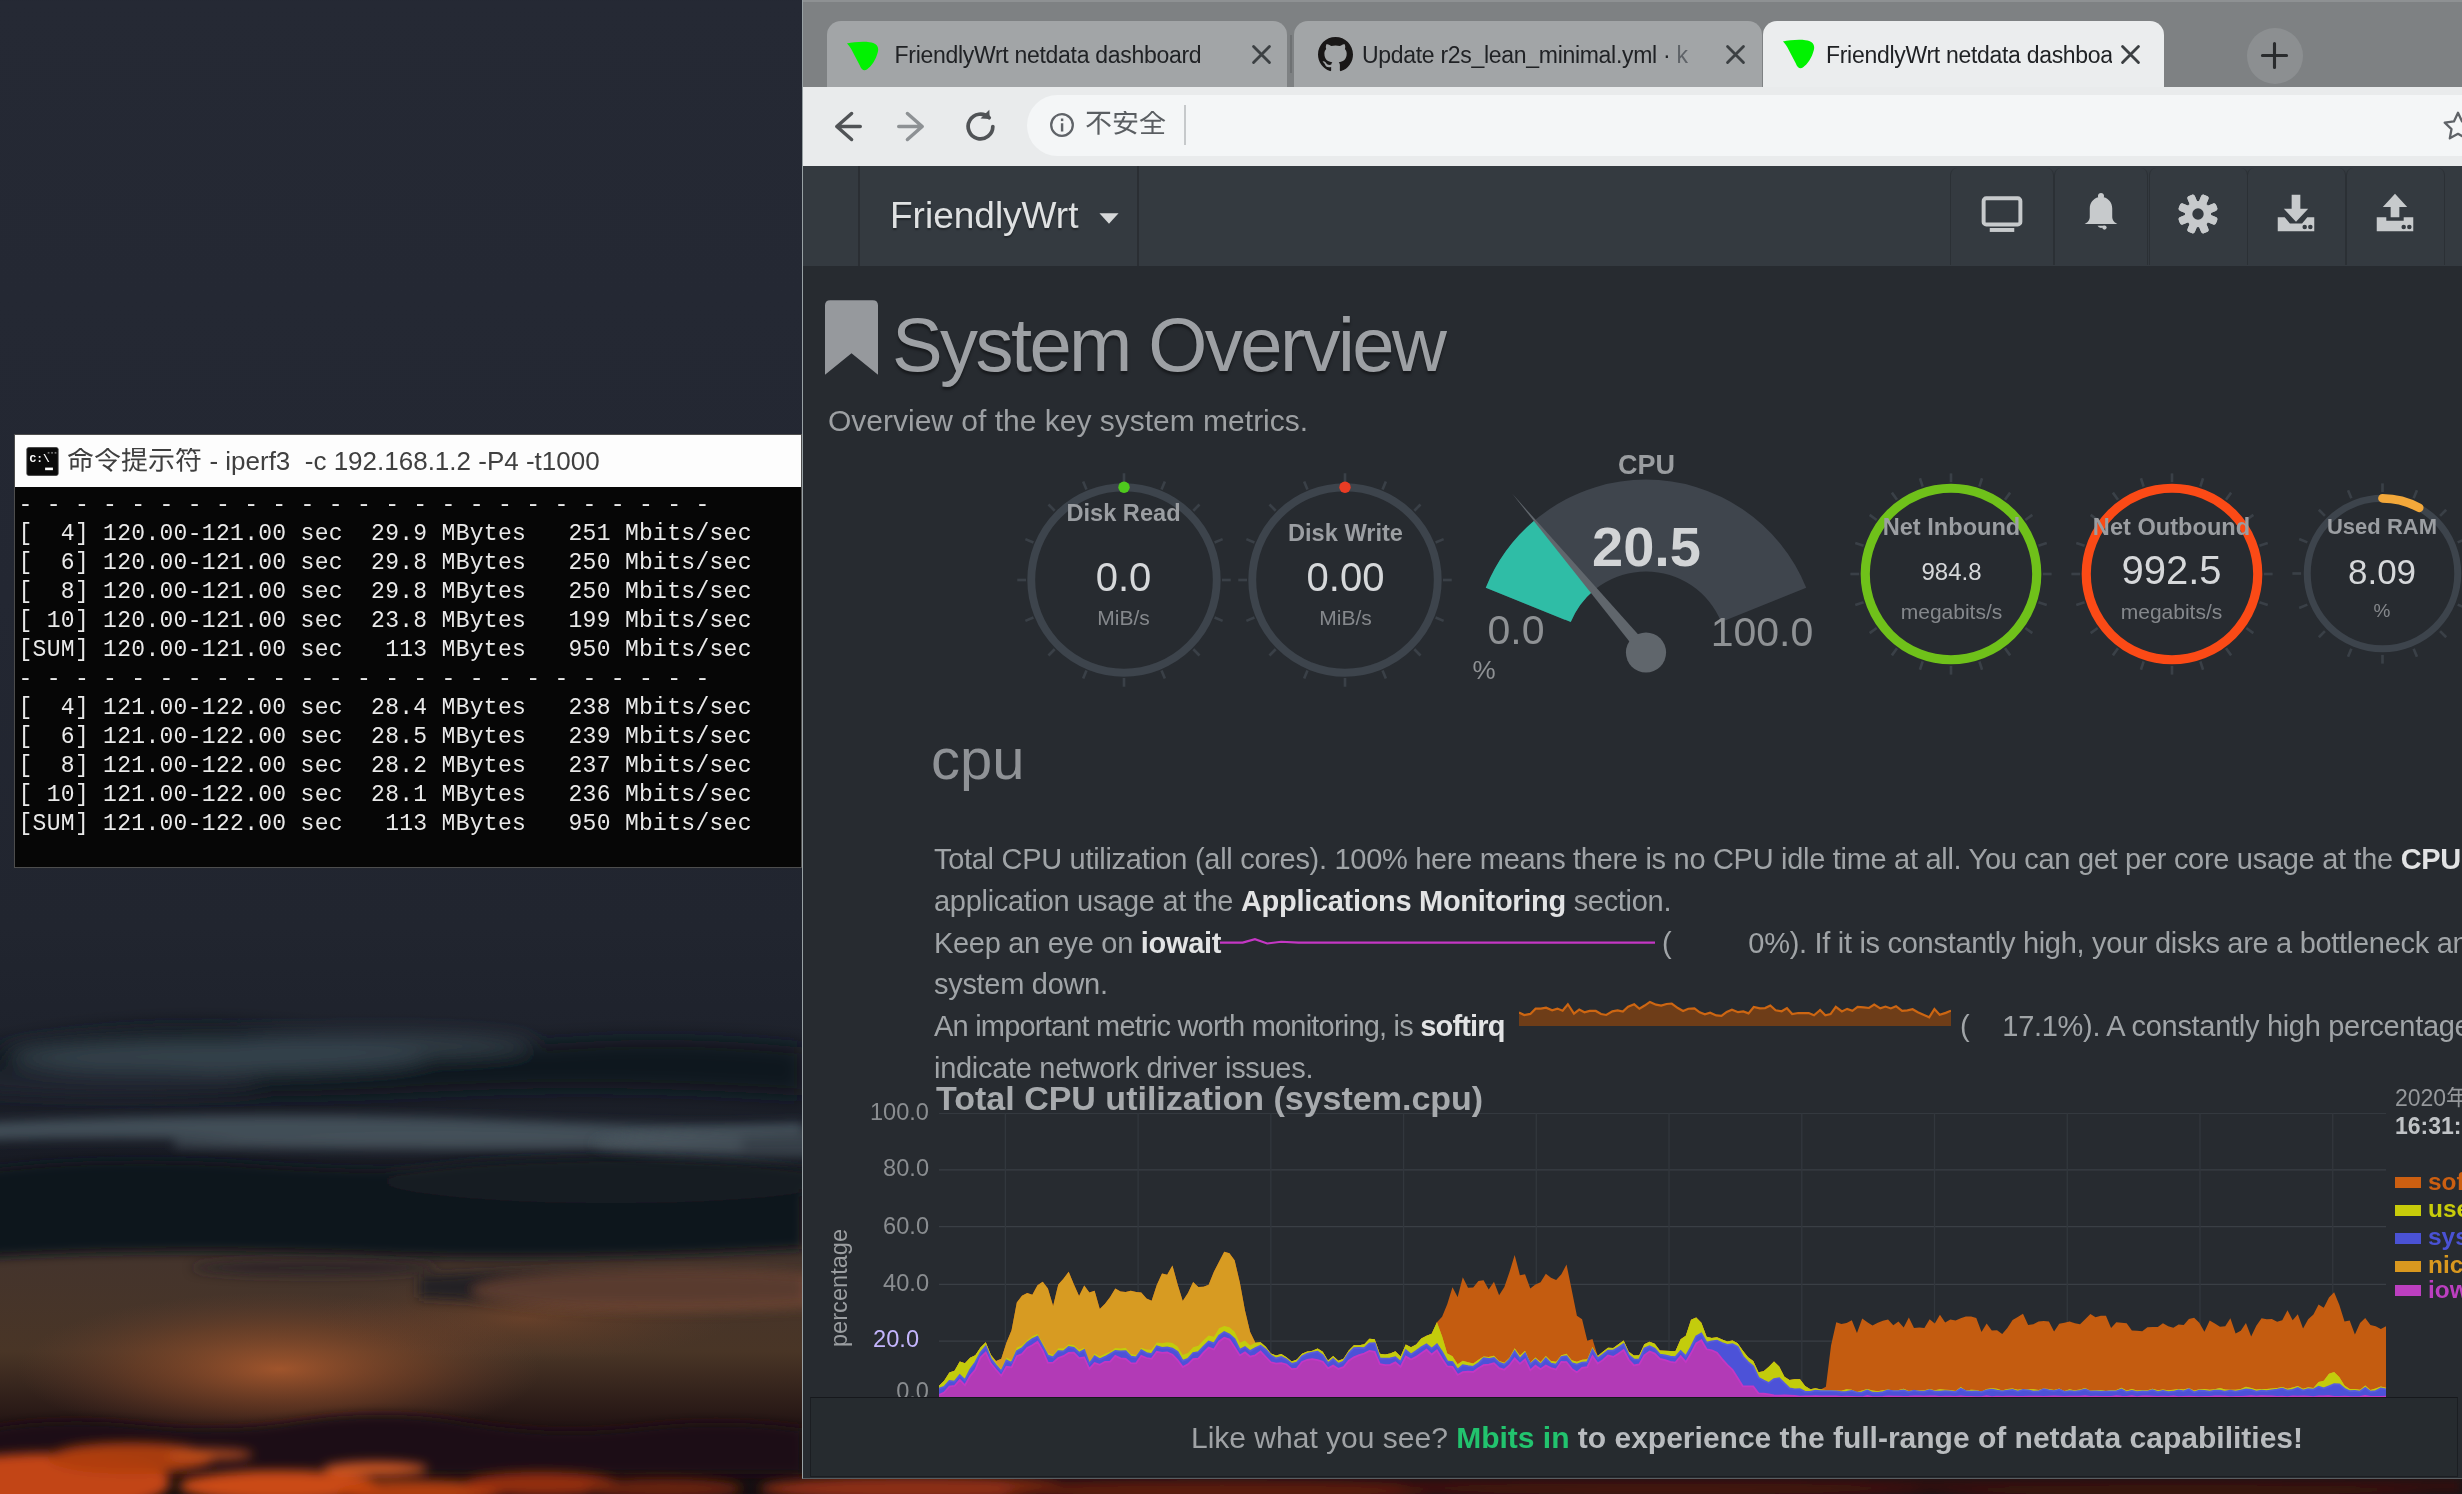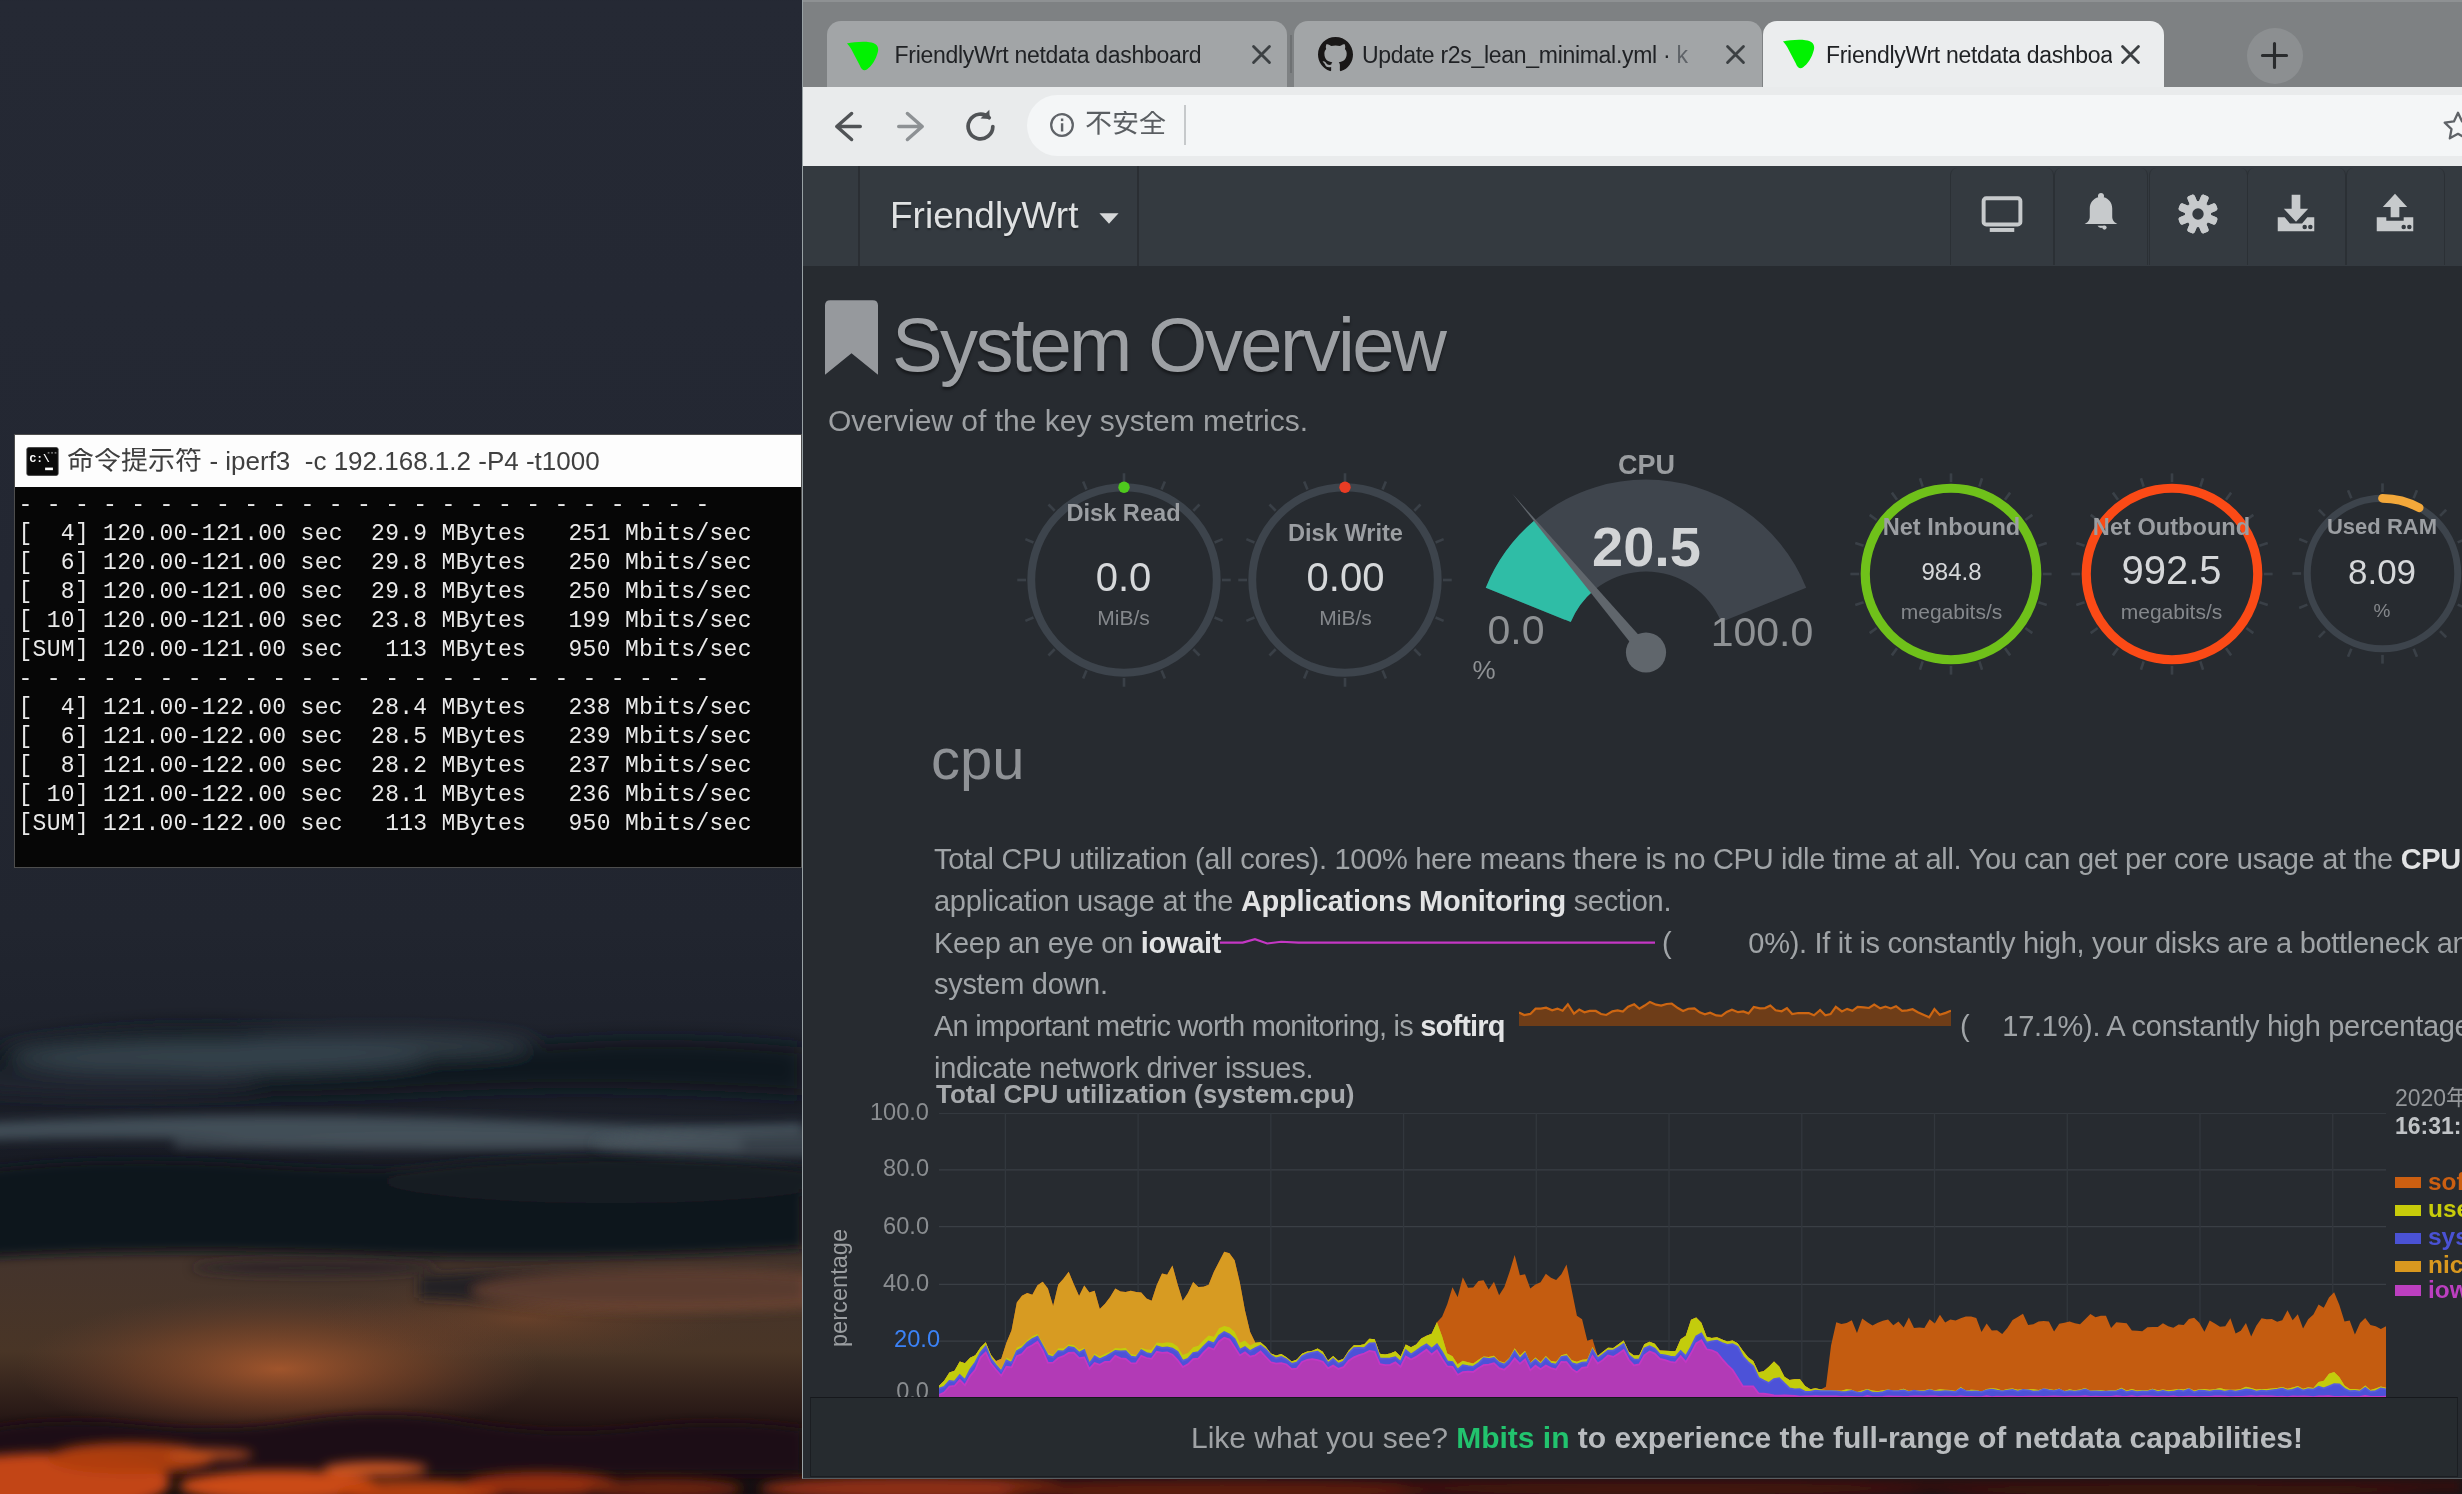--- a/index.html
+++ b/index.html
@@ -414,26 +414,26 @@
         <line x1="1444" y1="0" x2="1444" y2="326" stroke="#32373d" stroke-width="1.5"></line>
         <line x1="1596" y1="0" x2="1596" y2="326" stroke="#32373d" stroke-width="1.5"></line>
 <polygon points="0,326 0.0,312.1 5.9,306.3 11.9,297.1 17.8,295.1 23.8,284.3 29.7,286.5 35.6,280.1 41.6,277.3 47.5,268.3 53.5,262.3 59.4,276.7 65.3,283.8 71.3,281.1 77.2,263.0 83.1,248.7 89.1,216.7 95.0,209.0 101.0,205.9 106.9,208.0 112.8,197.2 118.8,193.2 124.7,200.9 130.7,220.7 136.6,196.1 142.5,189.6 148.5,181.7 154.4,196.0 160.4,209.4 166.3,197.3 172.2,205.4 178.2,203.5 184.1,224.4 190.1,218.2 196.0,210.5 201.9,200.9 207.9,204.1 213.8,204.8 219.7,203.3 225.7,204.9 231.6,205.5 237.6,212.2 243.5,214.9 249.4,196.8 255.4,183.7 261.3,185.0 267.3,174.4 273.2,195.9 279.1,215.1 285.1,205.8 291.0,193.3 297.0,199.0 302.9,198.7 308.8,196.6 314.8,181.6 320.7,170.1 326.6,158.8 332.6,160.3 338.5,168.4 344.5,193.9 350.4,226.0 356.3,250.7 362.3,262.8 368.2,262.3 374.2,267.4 380.1,275.1 386.0,277.4 392.0,275.7 397.9,279.6 403.9,284.4 409.8,282.0 415.7,275.4 421.7,272.9 427.6,272.2 433.6,269.6 439.5,273.1 445.4,283.1 451.4,278.0 457.3,283.6 463.2,281.2 469.2,271.8 475.1,265.7 481.1,265.9 487.0,264.7 492.9,258.4 498.9,258.8 504.8,275.5 510.8,276.3 516.7,275.3 522.6,272.6 528.6,278.6 534.5,264.8 540.5,268.1 546.4,264.8 552.3,258.1 558.3,254.8 564.2,252.6 570.2,239.5 576.1,233.2 582.0,218.7 588.0,199.5 593.9,210.4 599.8,188.0 605.8,199.8 611.7,199.6 617.7,192.1 623.6,191.4 629.5,201.9 635.5,193.1 641.4,208.6 647.4,199.2 653.3,182.0 659.2,162.3 665.2,185.5 671.1,184.6 677.1,200.9 683.0,196.2 688.9,193.7 694.9,183.8 700.8,188.6 706.7,191.0 712.7,184.5 718.6,173.2 724.6,202.9 730.5,232.0 736.4,236.1 742.4,260.6 748.3,258.6 754.3,278.1 760.2,273.3 766.1,268.7 772.1,269.0 778.0,264.5 784.0,260.2 789.9,273.2 795.8,277.4 801.8,277.1 807.7,264.6 813.7,261.7 819.6,264.2 825.5,271.7 831.5,272.2 837.4,272.5 843.3,272.7 849.3,258.9 855.2,254.9 861.2,236.5 867.1,234.0 873.0,240.0 879.0,256.0 884.9,257.6 890.9,256.7 896.8,259.1 902.7,261.4 908.7,260.3 914.6,263.5 920.6,272.2 926.5,279.4 932.4,283.8 938.4,296.8 944.3,295.5 950.3,290.4 956.2,284.5 962.1,290.1 968.1,301.9 974.0,305.7 979.9,304.6 985.9,304.7 991.8,312.5 997.8,316.3 1003.7,314.9 1009.6,316.5 1015.6,313.3 1021.5,266.0 1027.5,239.5 1033.4,241.5 1039.3,240.2 1045.3,237.1 1051.2,251.7 1057.2,235.2 1063.1,239.3 1069.0,243.2 1075.0,239.9 1080.9,237.7 1086.8,236.3 1092.8,243.0 1098.7,238.6 1104.7,245.5 1110.6,233.9 1116.5,245.9 1122.5,245.5 1128.4,245.9 1134.4,235.9 1140.3,240.8 1146.2,230.9 1152.2,239.6 1158.1,236.2 1164.1,237.5 1170.0,234.8 1175.9,232.9 1181.9,232.9 1187.8,234.5 1193.8,250.6 1199.7,240.9 1205.6,248.8 1211.6,248.6 1217.5,252.9 1223.4,246.0 1229.4,236.9 1235.3,233.4 1241.3,229.8 1247.2,242.6 1253.1,241.7 1259.1,238.5 1265.0,237.9 1271.0,238.5 1276.9,249.9 1282.8,241.1 1288.8,239.9 1294.7,238.5 1300.7,240.7 1306.6,241.6 1312.5,235.9 1318.5,229.9 1324.4,233.7 1330.4,231.9 1336.3,231.9 1342.2,246.1 1348.2,239.4 1354.1,239.9 1360.0,240.6 1366.0,248.8 1371.9,249.3 1377.9,249.8 1383.8,245.3 1389.7,244.8 1395.7,244.8 1401.6,240.7 1407.6,244.1 1413.5,245.8 1419.4,242.0 1425.4,242.6 1431.3,235.7 1437.3,234.2 1443.2,240.1 1449.1,250.4 1455.1,237.3 1461.0,241.0 1466.9,244.6 1472.9,244.1 1478.8,234.8 1484.8,252.2 1490.7,249.3 1496.6,240.4 1502.6,255.8 1508.5,243.5 1514.5,234.8 1520.4,236.0 1526.3,235.6 1532.3,239.0 1538.2,237.2 1544.2,225.8 1550.1,237.1 1556.0,230.2 1562.0,246.6 1567.9,236.1 1573.9,230.5 1579.8,219.0 1585.7,222.9 1591.7,211.1 1597.6,205.1 1603.5,219.3 1609.5,238.6 1615.4,237.3 1621.4,253.4 1627.3,240.4 1633.2,234.6 1639.2,242.6 1645.1,243.9 1651.1,247.1 1657.0,244.1 1657,326" fill="#c45c10"></polygon>
 <polygon points="0,326 0.0,312.1 5.9,306.3 11.9,297.1 17.8,295.1 23.8,284.3 29.7,286.5 35.6,280.1 41.6,277.3 47.5,268.3 53.5,262.3 59.4,276.7 65.3,283.8 71.3,281.1 77.2,263.0 83.1,248.7 89.1,216.7 95.0,209.0 101.0,205.9 106.9,208.0 112.8,197.2 118.8,193.2 124.7,200.9 130.7,220.7 136.6,196.1 142.5,189.6 148.5,181.7 154.4,196.0 160.4,209.4 166.3,197.3 172.2,205.4 178.2,203.5 184.1,224.4 190.1,218.2 196.0,210.5 201.9,200.9 207.9,204.1 213.8,204.8 219.7,203.3 225.7,204.9 231.6,205.5 237.6,212.2 243.5,214.9 249.4,196.8 255.4,183.7 261.3,185.0 267.3,174.4 273.2,195.9 279.1,215.1 285.1,205.8 291.0,193.3 297.0,199.0 302.9,198.7 308.8,196.6 314.8,181.6 320.7,170.1 326.6,158.8 332.6,160.3 338.5,168.4 344.5,193.9 350.4,226.0 356.3,250.7 362.3,262.8 368.2,262.3 374.2,267.4 380.1,275.1 386.0,277.4 392.0,275.7 397.9,279.6 403.9,284.4 409.8,282.0 415.7,275.4 421.7,272.9 427.6,272.2 433.6,269.6 439.5,273.1 445.4,283.1 451.4,278.0 457.3,283.6 463.2,281.2 469.2,271.8 475.1,265.7 481.1,265.9 487.0,264.7 492.9,258.4 498.9,258.8 504.8,275.5 510.8,276.3 516.7,275.3 522.6,272.6 528.6,278.6 534.5,264.8 540.5,268.1 546.4,264.8 552.3,258.1 558.3,254.8 564.2,252.6 570.2,239.5 576.1,255.6 582.0,275.1 588.0,278.4 593.9,287.6 599.8,283.4 605.8,285.1 611.7,286.8 617.7,282.4 623.6,278.6 629.5,279.3 635.5,277.9 641.4,283.8 647.4,285.9 653.3,280.1 659.2,269.2 665.2,277.6 671.1,272.0 677.1,285.4 683.0,279.7 688.9,285.0 694.9,278.0 700.8,283.9 706.7,284.7 712.7,277.3 718.6,275.5 724.6,282.9 730.5,284.6 736.4,282.4 742.4,281.9 748.3,267.9 754.3,278.1 760.2,273.3 766.1,268.7 772.1,269.0 778.0,264.5 784.0,260.2 789.9,273.2 795.8,277.4 801.8,277.1 807.7,264.6 813.7,261.7 819.6,264.2 825.5,271.7 831.5,272.2 837.4,272.5 843.3,272.7 849.3,258.9 855.2,254.9 861.2,236.5 867.1,234.0 873.0,240.0 879.0,256.0 884.9,257.6 890.9,256.7 896.8,259.1 902.7,261.4 908.7,260.3 914.6,263.5 920.6,272.2 926.5,279.4 932.4,283.8 938.4,296.8 944.3,295.5 950.3,290.4 956.2,284.5 962.1,290.1 968.1,301.9 974.0,305.7 979.9,304.6 985.9,304.7 991.8,312.5 997.8,316.3 1003.7,314.9 1009.6,316.5 1015.6,317.0 1021.5,317.0 1027.5,317.5 1033.4,317.8 1039.3,316.2 1045.3,316.8 1051.2,319.3 1057.2,317.6 1063.1,315.9 1069.0,317.5 1075.0,318.4 1080.9,317.4 1086.8,316.4 1092.8,317.5 1098.7,316.9 1104.7,315.7 1110.6,318.2 1116.5,317.0 1122.5,317.5 1128.4,317.4 1134.4,315.8 1140.3,317.2 1146.2,316.2 1152.2,316.6 1158.1,317.1 1164.1,318.3 1170.0,313.7 1175.9,317.5 1181.9,316.6 1187.8,317.1 1193.8,318.6 1199.7,315.8 1205.6,315.1 1211.6,315.6 1217.5,317.7 1223.4,315.9 1229.4,315.3 1235.3,316.7 1241.3,315.8 1247.2,316.3 1253.1,316.3 1259.1,316.9 1265.0,315.3 1271.0,315.8 1276.9,317.1 1282.8,315.4 1288.8,318.2 1294.7,316.2 1300.7,317.4 1306.6,316.4 1312.5,314.7 1318.5,318.0 1324.4,317.4 1330.4,317.1 1336.3,318.1 1342.2,317.0 1348.2,316.9 1354.1,314.4 1360.0,317.5 1366.0,316.0 1371.9,317.6 1377.9,316.9 1383.8,317.4 1389.7,315.7 1395.7,317.3 1401.6,316.5 1407.6,317.2 1413.5,316.7 1419.4,316.0 1425.4,316.4 1431.3,314.7 1437.3,317.6 1443.2,316.3 1449.1,316.0 1455.1,316.8 1461.0,316.3 1466.9,314.6 1472.9,316.5 1478.8,316.6 1484.8,316.7 1490.7,315.9 1496.6,313.3 1502.6,314.8 1508.5,316.5 1514.5,315.8 1520.4,315.8 1526.3,315.4 1532.3,314.8 1538.2,313.5 1544.2,315.7 1550.1,314.3 1556.0,312.3 1562.0,315.6 1567.9,313.9 1573.9,314.7 1579.8,308.0 1585.7,306.3 1591.7,298.5 1597.6,296.4 1603.5,302.1 1609.5,312.0 1615.4,315.8 1621.4,315.9 1627.3,316.8 1633.2,311.9 1639.2,317.1 1645.1,315.3 1651.1,312.9 1657.0,314.5 1657,326" fill="#d79b22"></polygon>
 <polygon points="0,326 0.0,312.1 5.9,306.3 11.9,297.1 17.8,295.1 23.8,284.3 29.7,286.5 35.6,280.1 41.6,277.3 47.5,268.3 53.5,262.3 59.4,276.7 65.3,285.6 71.3,292.9 77.2,279.9 83.1,282.9 89.1,268.4 95.0,266.2 101.0,260.1 106.9,255.5 112.8,252.9 118.8,263.3 124.7,274.3 130.7,277.0 136.6,269.3 142.5,269.5 148.5,265.0 154.4,265.9 160.4,271.0 166.3,268.6 172.2,284.2 178.2,275.2 184.1,278.7 190.1,275.6 196.0,273.1 201.9,269.0 207.9,269.4 213.8,268.6 219.7,275.8 225.7,276.9 231.6,268.5 237.6,270.5 243.5,270.8 249.4,262.6 255.4,263.4 261.3,262.3 267.3,263.3 273.2,267.2 279.1,276.8 285.1,274.6 291.0,268.2 297.0,266.4 302.9,260.1 308.8,254.7 314.8,256.1 320.7,246.2 326.6,243.7 332.6,245.3 338.5,250.4 344.5,262.8 350.4,260.2 356.3,266.2 362.3,262.8 368.2,262.3 374.2,267.4 380.1,275.1 386.0,277.4 392.0,275.7 397.9,279.6 403.9,284.4 409.8,282.0 415.7,275.4 421.7,272.9 427.6,272.2 433.6,269.6 439.5,273.1 445.4,283.1 451.4,278.0 457.3,283.6 463.2,281.2 469.2,271.8 475.1,265.7 481.1,265.9 487.0,264.7 492.9,258.4 498.9,258.8 504.8,275.5 510.8,276.3 516.7,275.3 522.6,272.6 528.6,278.6 534.5,264.8 540.5,268.1 546.4,264.8 552.3,258.1 558.3,254.8 564.2,252.6 570.2,239.5 576.1,255.6 582.0,275.1 588.0,278.4 593.9,287.6 599.8,283.4 605.8,285.1 611.7,286.8 617.7,282.4 623.6,278.6 629.5,279.3 635.5,277.9 641.4,283.8 647.4,285.9 653.3,280.1 659.2,269.2 665.2,277.6 671.1,272.0 677.1,285.4 683.0,279.7 688.9,285.0 694.9,278.0 700.8,283.9 706.7,284.7 712.7,277.3 718.6,275.5 724.6,282.9 730.5,284.6 736.4,282.4 742.4,281.9 748.3,267.9 754.3,278.1 760.2,273.3 766.1,268.7 772.1,269.0 778.0,264.5 784.0,260.2 789.9,273.2 795.8,277.4 801.8,277.1 807.7,264.6 813.7,261.7 819.6,264.2 825.5,271.7 831.5,272.2 837.4,272.5 843.3,272.7 849.3,258.9 855.2,254.9 861.2,236.5 867.1,234.0 873.0,240.0 879.0,256.0 884.9,257.6 890.9,256.7 896.8,259.1 902.7,261.4 908.7,260.3 914.6,263.5 920.6,272.2 926.5,279.4 932.4,283.8 938.4,296.8 944.3,295.5 950.3,290.4 956.2,284.5 962.1,290.1 968.1,301.9 974.0,305.7 979.9,304.6 985.9,304.7 991.8,312.5 997.8,316.3 1003.7,314.9 1009.6,316.5 1015.6,317.0 1021.5,317.0 1027.5,317.5 1033.4,317.8 1039.3,316.2 1045.3,316.8 1051.2,319.3 1057.2,317.6 1063.1,315.9 1069.0,317.5 1075.0,318.4 1080.9,317.4 1086.8,316.4 1092.8,317.5 1098.7,316.9 1104.7,315.7 1110.6,318.2 1116.5,317.0 1122.5,317.5 1128.4,317.4 1134.4,315.8 1140.3,317.2 1146.2,316.2 1152.2,316.6 1158.1,317.1 1164.1,318.3 1170.0,313.7 1175.9,317.5 1181.9,316.6 1187.8,317.1 1193.8,318.6 1199.7,315.8 1205.6,315.1 1211.6,315.6 1217.5,317.7 1223.4,315.9 1229.4,315.3 1235.3,316.7 1241.3,315.8 1247.2,316.3 1253.1,316.3 1259.1,316.9 1265.0,315.3 1271.0,315.8 1276.9,317.1 1282.8,315.4 1288.8,318.2 1294.7,316.2 1300.7,317.4 1306.6,316.4 1312.5,314.7 1318.5,318.0 1324.4,317.4 1330.4,317.1 1336.3,318.1 1342.2,317.0 1348.2,316.9 1354.1,314.4 1360.0,317.5 1366.0,316.0 1371.9,317.6 1377.9,316.9 1383.8,317.4 1389.7,315.7 1395.7,317.3 1401.6,316.5 1407.6,317.2 1413.5,316.7 1419.4,316.0 1425.4,316.4 1431.3,314.7 1437.3,317.6 1443.2,316.3 1449.1,316.0 1455.1,316.8 1461.0,316.3 1466.9,314.6 1472.9,316.5 1478.8,316.6 1484.8,316.7 1490.7,315.9 1496.6,313.3 1502.6,314.8 1508.5,316.5 1514.5,315.8 1520.4,315.8 1526.3,315.4 1532.3,314.8 1538.2,313.5 1544.2,315.7 1550.1,314.3 1556.0,312.3 1562.0,315.6 1567.9,313.9 1573.9,314.7 1579.8,308.0 1585.7,306.3 1591.7,298.5 1597.6,296.4 1603.5,302.1 1609.5,312.0 1615.4,315.8 1621.4,315.9 1627.3,316.8 1633.2,311.9 1639.2,317.1 1645.1,315.3 1651.1,312.9 1657.0,314.5 1657,326" fill="#c3cc0c"></polygon>
 <polygon points="0,326 0.0,315.6 5.9,313.3 11.9,306.6 17.8,307.3 23.8,300.0 29.7,305.8 35.6,293.9 41.6,285.5 47.5,274.3 53.5,267.2 59.4,281.3 65.3,288.8 71.3,295.6 77.2,283.1 83.1,285.9 89.1,272.4 95.0,269.2 101.0,262.8 106.9,258.7 112.8,256.0 118.8,266.7 124.7,277.7 130.7,279.7 136.6,272.5 142.5,272.7 148.5,267.7 154.4,268.8 160.4,274.3 166.3,271.1 172.2,286.9 178.2,278.2 184.1,281.8 190.1,279.1 196.0,275.7 201.9,272.3 207.9,272.9 213.8,272.6 219.7,278.8 225.7,279.7 231.6,271.3 237.6,274.7 243.5,275.8 249.4,267.0 255.4,268.7 261.3,268.3 267.3,269.7 273.2,273.3 279.1,283.7 285.1,281.3 291.0,274.6 297.0,273.5 302.9,267.4 308.8,261.5 314.8,263.7 320.7,254.7 326.6,250.7 332.6,253.5 338.5,258.8 344.5,271.0 350.4,267.8 356.3,272.5 362.3,268.9 368.2,266.4 374.2,270.9 380.1,277.4 386.0,280.9 392.0,279.1 397.9,282.0 403.9,287.2 409.8,285.5 415.7,278.5 421.7,275.6 427.6,274.2 433.6,273.1 439.5,277.3 445.4,286.2 451.4,281.4 457.3,287.1 463.2,284.4 469.2,275.0 475.1,269.0 481.1,268.7 487.0,269.2 492.9,263.6 498.9,263.3 504.8,281.1 510.8,281.2 516.7,280.9 522.6,279.4 528.6,284.8 534.5,271.5 540.5,276.2 546.4,272.3 552.3,268.0 558.3,264.8 564.2,269.6 570.2,264.7 576.1,273.5 582.0,284.1 588.0,284.9 593.9,293.7 599.8,288.5 605.8,289.6 611.7,290.4 617.7,286.4 623.6,280.7 629.5,281.5 635.5,280.3 641.4,285.7 647.4,288.0 653.3,282.3 659.2,272.4 665.2,281.3 671.1,275.0 677.1,287.5 683.0,282.2 688.9,287.8 694.9,280.8 700.8,286.7 706.7,287.9 712.7,279.4 718.6,278.2 724.6,286.1 730.5,288.0 736.4,285.6 742.4,285.1 748.3,271.0 754.3,280.9 760.2,276.6 766.1,271.8 772.1,271.9 778.0,268.4 784.0,264.5 789.9,277.0 795.8,281.9 801.8,282.2 807.7,269.5 813.7,266.8 819.6,269.8 825.5,276.4 831.5,277.3 837.4,278.9 843.3,279.3 849.3,272.3 855.2,278.3 861.2,267.7 867.1,255.6 873.0,252.3 879.0,262.7 884.9,261.3 890.9,260.4 896.8,263.2 902.7,265.2 908.7,264.6 914.6,267.8 920.6,278.7 926.5,285.1 932.4,289.9 938.4,302.9 944.3,306.2 950.3,309.0 956.2,304.6 962.1,303.5 968.1,309.5 974.0,315.1 979.9,316.2 985.9,316.0 991.8,319.1 997.8,319.1 1003.7,317.7 1009.6,318.4 1015.6,318.3 1021.5,318.4 1027.5,318.6 1033.4,319.5 1039.3,319.1 1045.3,318.1 1051.2,320.1 1057.2,319.7 1063.1,317.5 1069.0,320.1 1075.0,320.2 1080.9,319.5 1086.8,317.6 1092.8,318.3 1098.7,318.4 1104.7,317.6 1110.6,319.4 1116.5,317.8 1122.5,318.8 1128.4,318.8 1134.4,317.3 1140.3,318.8 1146.2,319.0 1152.2,318.2 1158.1,318.5 1164.1,319.4 1170.0,315.7 1175.9,318.3 1181.9,318.9 1187.8,318.7 1193.8,319.4 1199.7,317.5 1205.6,316.7 1211.6,317.8 1217.5,318.5 1223.4,317.6 1229.4,316.9 1235.3,318.7 1241.3,316.8 1247.2,317.5 1253.1,318.9 1259.1,318.7 1265.0,316.1 1271.0,317.5 1276.9,318.3 1282.8,316.6 1288.8,319.2 1294.7,318.3 1300.7,318.8 1306.6,318.1 1312.5,316.3 1318.5,318.8 1324.4,318.7 1330.4,319.0 1336.3,319.0 1342.2,318.7 1348.2,318.5 1354.1,316.4 1360.0,319.5 1366.0,318.1 1371.9,319.4 1377.9,318.7 1383.8,318.8 1389.7,317.2 1395.7,319.5 1401.6,318.0 1407.6,319.5 1413.5,319.0 1419.4,317.4 1425.4,318.5 1431.3,316.2 1437.3,319.7 1443.2,317.8 1449.1,318.1 1455.1,318.8 1461.0,317.8 1466.9,317.6 1472.9,319.0 1478.8,317.8 1484.8,318.9 1490.7,317.7 1496.6,316.4 1502.6,316.8 1508.5,318.8 1514.5,317.8 1520.4,318.2 1526.3,317.3 1532.3,316.5 1538.2,315.4 1544.2,317.7 1550.1,316.8 1556.0,314.6 1562.0,317.6 1567.9,315.9 1573.9,316.5 1579.8,313.3 1585.7,315.2 1591.7,312.8 1597.6,310.4 1603.5,310.5 1609.5,315.5 1615.4,318.4 1621.4,317.9 1627.3,318.8 1633.2,314.5 1639.2,319.0 1645.1,318.3 1651.1,315.2 1657.0,316.4 1657,326" fill="#4c52d8"></polygon>
 <polygon points="0,326 0.0,322.7 5.9,319.9 11.9,313.0 17.8,312.4 23.8,305.4 29.7,311.6 35.6,301.1 41.6,293.9 47.5,279.9 53.5,274.0 59.4,286.7 65.3,293.9 71.3,300.8 77.2,290.3 83.1,291.0 89.1,278.3 95.0,275.8 101.0,268.8 106.9,265.7 112.8,261.8 118.8,272.0 124.7,285.9 130.7,285.6 136.6,280.4 142.5,278.3 148.5,274.4 154.4,274.3 160.4,280.5 166.3,279.8 172.2,292.9 178.2,286.1 184.1,288.2 190.1,284.8 196.0,284.6 201.9,278.0 207.9,280.7 213.8,281.4 219.7,286.3 225.7,286.4 231.6,277.9 237.6,280.4 243.5,281.3 249.4,273.3 255.4,274.6 261.3,274.0 267.3,276.5 273.2,282.7 279.1,290.8 285.1,287.7 291.0,281.6 297.0,281.1 302.9,274.3 308.8,268.5 314.8,270.7 320.7,261.4 326.6,257.1 332.6,259.3 338.5,268.1 344.5,277.4 350.4,273.8 356.3,278.9 362.3,277.2 368.2,272.8 374.2,279.2 380.1,285.3 386.0,286.8 392.0,286.2 397.9,287.8 403.9,293.1 409.8,292.4 415.7,284.8 421.7,282.4 427.6,281.6 433.6,282.9 439.5,284.7 445.4,292.2 451.4,289.1 457.3,292.9 463.2,290.9 469.2,283.5 475.1,279.6 481.1,277.1 487.0,275.2 492.9,272.2 498.9,273.3 504.8,287.3 510.8,288.5 516.7,288.2 522.6,285.4 528.6,290.6 534.5,278.7 540.5,282.1 546.4,279.1 552.3,274.9 558.3,270.9 564.2,276.4 570.2,271.5 576.1,281.3 582.0,290.0 588.0,290.6 593.9,299.8 599.8,296.6 605.8,295.9 611.7,296.4 617.7,292.1 623.6,288.6 629.5,287.9 635.5,286.3 641.4,292.0 647.4,293.8 653.3,288.6 659.2,280.8 665.2,287.1 671.1,281.9 677.1,294.5 683.0,289.2 688.9,293.3 694.9,289.0 700.8,292.0 706.7,293.6 712.7,284.8 718.6,285.0 724.6,292.8 730.5,296.9 736.4,291.6 742.4,290.9 748.3,278.0 754.3,286.7 760.2,282.8 766.1,277.4 772.1,279.1 778.0,275.4 784.0,271.2 789.9,282.4 795.8,288.9 801.8,287.7 807.7,277.2 813.7,273.0 819.6,275.3 825.5,281.4 831.5,282.8 837.4,284.8 843.3,285.7 849.3,278.2 855.2,285.1 861.2,275.0 867.1,263.7 873.0,260.1 879.0,270.4 884.9,271.5 890.9,274.3 896.8,281.6 902.7,288.3 908.7,293.9 914.6,303.2 920.6,313.0 926.5,313.0 932.4,313.0 938.4,320.8 944.3,321.2 950.3,322.1 956.2,323.1 962.1,323.4 968.1,323.2 974.0,323.4 979.9,323.7 985.9,324.6 991.8,324.3 997.8,324.2 1003.7,324.1 1009.6,324.3 1015.6,324.4 1021.5,324.3 1027.5,324.4 1033.4,325.0 1039.3,324.7 1045.3,325.0 1051.2,325.3 1057.2,325.3 1063.1,323.9 1069.0,325.1 1075.0,325.3 1080.9,324.9 1086.8,324.2 1092.8,324.7 1098.7,324.5 1104.7,324.8 1110.6,324.7 1116.5,324.2 1122.5,324.4 1128.4,324.7 1134.4,324.4 1140.3,324.3 1146.2,324.8 1152.2,324.6 1158.1,324.6 1164.1,324.9 1170.0,324.3 1175.9,324.8 1181.9,324.9 1187.8,325.3 1193.8,325.1 1199.7,324.1 1205.6,325.1 1211.6,324.5 1217.5,324.8 1223.4,324.5 1229.4,324.5 1235.3,325.0 1241.3,324.8 1247.2,324.7 1253.1,324.7 1259.1,324.7 1265.0,324.8 1271.0,324.5 1276.9,324.2 1282.8,324.5 1288.8,325.0 1294.7,324.6 1300.7,324.7 1306.6,324.5 1312.5,324.0 1318.5,324.8 1324.4,324.7 1330.4,325.0 1336.3,324.8 1342.2,324.9 1348.2,324.1 1354.1,324.6 1360.0,324.9 1366.0,324.0 1371.9,325.2 1377.9,324.4 1383.8,324.3 1389.7,324.5 1395.7,324.8 1401.6,324.7 1407.6,324.8 1413.5,324.4 1419.4,325.3 1425.4,324.9 1431.3,324.6 1437.3,324.9 1443.2,325.3 1449.1,324.8 1455.1,325.0 1461.0,324.4 1466.9,324.2 1472.9,324.7 1478.8,325.3 1484.8,324.8 1490.7,325.0 1496.6,324.5 1502.6,324.1 1508.5,324.6 1514.5,324.0 1520.4,324.2 1526.3,324.4 1532.3,325.0 1538.2,324.6 1544.2,325.2 1550.1,324.3 1556.0,324.6 1562.0,324.2 1567.9,324.5 1573.9,325.3 1579.8,324.4 1585.7,324.3 1591.7,324.0 1597.6,325.0 1603.5,325.0 1609.5,324.6 1615.4,325.0 1621.4,325.1 1627.3,325.0 1633.2,323.7 1639.2,324.9 1645.1,325.0 1651.1,324.8 1657.0,324.7 1657,326" fill="#b23ab6"></polygon>
 <polyline points="0.0,322.7 5.9,319.9 11.9,313.0 17.8,312.4 23.8,305.4 29.7,311.6 35.6,301.1 41.6,293.9 47.5,279.9 53.5,274.0 59.4,286.7 65.3,293.9 71.3,300.8 77.2,290.3 83.1,291.0 89.1,278.3 95.0,275.8 101.0,268.8 106.9,265.7 112.8,261.8 118.8,272.0 124.7,285.9 130.7,285.6 136.6,280.4 142.5,278.3 148.5,274.4 154.4,274.3 160.4,280.5 166.3,279.8 172.2,292.9 178.2,286.1 184.1,288.2 190.1,284.8 196.0,284.6 201.9,278.0 207.9,280.7 213.8,281.4 219.7,286.3 225.7,286.4 231.6,277.9 237.6,280.4 243.5,281.3 249.4,273.3 255.4,274.6 261.3,274.0 267.3,276.5 273.2,282.7 279.1,290.8 285.1,287.7 291.0,281.6 297.0,281.1 302.9,274.3 308.8,268.5 314.8,270.7 320.7,261.4 326.6,257.1 332.6,259.3 338.5,268.1 344.5,277.4 350.4,273.8 356.3,278.9 362.3,277.2 368.2,272.8 374.2,279.2 380.1,285.3 386.0,286.8 392.0,286.2 397.9,287.8 403.9,293.1 409.8,292.4 415.7,284.8 421.7,282.4 427.6,281.6 433.6,282.9 439.5,284.7 445.4,292.2 451.4,289.1 457.3,292.9 463.2,290.9 469.2,283.5 475.1,279.6 481.1,277.1 487.0,275.2 492.9,272.2 498.9,273.3 504.8,287.3 510.8,288.5 516.7,288.2 522.6,285.4 528.6,290.6 534.5,278.7 540.5,282.1 546.4,279.1 552.3,274.9 558.3,270.9 564.2,276.4 570.2,271.5 576.1,281.3 582.0,290.0 588.0,290.6 593.9,299.8 599.8,296.6 605.8,295.9 611.7,296.4 617.7,292.1 623.6,288.6 629.5,287.9 635.5,286.3 641.4,292.0 647.4,293.8 653.3,288.6 659.2,280.8 665.2,287.1 671.1,281.9 677.1,294.5 683.0,289.2 688.9,293.3 694.9,289.0 700.8,292.0 706.7,293.6 712.7,284.8 718.6,285.0 724.6,292.8 730.5,296.9 736.4,291.6 742.4,290.9 748.3,278.0 754.3,286.7 760.2,282.8 766.1,277.4 772.1,279.1 778.0,275.4 784.0,271.2 789.9,282.4 795.8,288.9 801.8,287.7 807.7,277.2 813.7,273.0 819.6,275.3 825.5,281.4 831.5,282.8 837.4,284.8 843.3,285.7 849.3,278.2 855.2,285.1 861.2,275.0 867.1,263.7 873.0,260.1 879.0,270.4 884.9,271.5 890.9,274.3 896.8,281.6 902.7,288.3 908.7,293.9 914.6,303.2 920.6,313.0 926.5,313.0 932.4,313.0 938.4,320.8 944.3,321.2 950.3,322.1 956.2,323.1 962.1,323.4 968.1,323.2 974.0,323.4 979.9,323.7 985.9,324.6 991.8,324.3 997.8,324.2 1003.7,324.1 1009.6,324.3 1015.6,324.4 1021.5,324.3 1027.5,324.4 1033.4,325.0 1039.3,324.7 1045.3,325.0 1051.2,325.3 1057.2,325.3 1063.1,323.9 1069.0,325.1 1075.0,325.3 1080.9,324.9 1086.8,324.2 1092.8,324.7 1098.7,324.5 1104.7,324.8 1110.6,324.7 1116.5,324.2 1122.5,324.4 1128.4,324.7 1134.4,324.4 1140.3,324.3 1146.2,324.8 1152.2,324.6 1158.1,324.6 1164.1,324.9 1170.0,324.3 1175.9,324.8 1181.9,324.9 1187.8,325.3 1193.8,325.1 1199.7,324.1 1205.6,325.1 1211.6,324.5 1217.5,324.8 1223.4,324.5 1229.4,324.5 1235.3,325.0 1241.3,324.8 1247.2,324.7 1253.1,324.7 1259.1,324.7 1265.0,324.8 1271.0,324.5 1276.9,324.2 1282.8,324.5 1288.8,325.0 1294.7,324.6 1300.7,324.7 1306.6,324.5 1312.5,324.0 1318.5,324.8 1324.4,324.7 1330.4,325.0 1336.3,324.8 1342.2,324.9 1348.2,324.1 1354.1,324.6 1360.0,324.9 1366.0,324.0 1371.9,325.2 1377.9,324.4 1383.8,324.3 1389.7,324.5 1395.7,324.8 1401.6,324.7 1407.6,324.8 1413.5,324.4 1419.4,325.3 1425.4,324.9 1431.3,324.6 1437.3,324.9 1443.2,325.3 1449.1,324.8 1455.1,325.0 1461.0,324.4 1466.9,324.2 1472.9,324.7 1478.8,325.3 1484.8,324.8 1490.7,325.0 1496.6,324.5 1502.6,324.1 1508.5,324.6 1514.5,324.0 1520.4,324.2 1526.3,324.4 1532.3,325.0 1538.2,324.6 1544.2,325.2 1550.1,324.3 1556.0,324.6 1562.0,324.2 1567.9,324.5 1573.9,325.3 1579.8,324.4 1585.7,324.3 1591.7,324.0 1597.6,325.0 1603.5,325.0 1609.5,324.6 1615.4,325.0 1621.4,325.1 1627.3,325.0 1633.2,323.7 1639.2,324.9 1645.1,325.0 1651.1,324.8 1657.0,324.7" fill="none" stroke="#c437c4" stroke-width="2"></polyline>
 <polyline points="0.0,315.6 5.9,313.3 11.9,306.6 17.8,307.3 23.8,300.0 29.7,305.8 35.6,293.9 41.6,285.5 47.5,274.3 53.5,267.2 59.4,281.3 65.3,288.8 71.3,295.6 77.2,283.1 83.1,285.9 89.1,272.4 95.0,269.2 101.0,262.8 106.9,258.7 112.8,256.0 118.8,266.7 124.7,277.7 130.7,279.7 136.6,272.5 142.5,272.7 148.5,267.7 154.4,268.8 160.4,274.3 166.3,271.1 172.2,286.9 178.2,278.2 184.1,281.8 190.1,279.1 196.0,275.7 201.9,272.3 207.9,272.9 213.8,272.6 219.7,278.8 225.7,279.7 231.6,271.3 237.6,274.7 243.5,275.8 249.4,267.0 255.4,268.7 261.3,268.3 267.3,269.7 273.2,273.3 279.1,283.7 285.1,281.3 291.0,274.6 297.0,273.5 302.9,267.4 308.8,261.5 314.8,263.7 320.7,254.7 326.6,250.7 332.6,253.5 338.5,258.8 344.5,271.0 350.4,267.8 356.3,272.5 362.3,268.9 368.2,266.4 374.2,270.9 380.1,277.4 386.0,280.9 392.0,279.1 397.9,282.0 403.9,287.2 409.8,285.5 415.7,278.5 421.7,275.6 427.6,274.2 433.6,273.1 439.5,277.3 445.4,286.2 451.4,281.4 457.3,287.1 463.2,284.4 469.2,275.0 475.1,269.0 481.1,268.7 487.0,269.2 492.9,263.6 498.9,263.3 504.8,281.1 510.8,281.2 516.7,280.9 522.6,279.4 528.6,284.8 534.5,271.5 540.5,276.2 546.4,272.3 552.3,268.0 558.3,264.8 564.2,269.6 570.2,264.7 576.1,273.5 582.0,284.1 588.0,284.9 593.9,293.7 599.8,288.5 605.8,289.6 611.7,290.4 617.7,286.4 623.6,280.7 629.5,281.5 635.5,280.3 641.4,285.7 647.4,288.0 653.3,282.3 659.2,272.4 665.2,281.3 671.1,275.0 677.1,287.5 683.0,282.2 688.9,287.8 694.9,280.8 700.8,286.7 706.7,287.9 712.7,279.4 718.6,278.2 724.6,286.1 730.5,288.0 736.4,285.6 742.4,285.1 748.3,271.0 754.3,280.9 760.2,276.6 766.1,271.8 772.1,271.9 778.0,268.4 784.0,264.5 789.9,277.0 795.8,281.9 801.8,282.2 807.7,269.5 813.7,266.8 819.6,269.8 825.5,276.4 831.5,277.3 837.4,278.9 843.3,279.3 849.3,272.3 855.2,278.3 861.2,267.7 867.1,255.6 873.0,252.3 879.0,262.7 884.9,261.3 890.9,260.4 896.8,263.2 902.7,265.2 908.7,264.6 914.6,267.8 920.6,278.7 926.5,285.1 932.4,289.9 938.4,302.9 944.3,306.2 950.3,309.0 956.2,304.6 962.1,303.5 968.1,309.5 974.0,315.1 979.9,316.2 985.9,316.0 991.8,319.1 997.8,319.1 1003.7,317.7 1009.6,318.4 1015.6,318.3 1021.5,318.4 1027.5,318.6 1033.4,319.5 1039.3,319.1 1045.3,318.1 1051.2,320.1 1057.2,319.7 1063.1,317.5 1069.0,320.1 1075.0,320.2 1080.9,319.5 1086.8,317.6 1092.8,318.3 1098.7,318.4 1104.7,317.6 1110.6,319.4 1116.5,317.8 1122.5,318.8 1128.4,318.8 1134.4,317.3 1140.3,318.8 1146.2,319.0 1152.2,318.2 1158.1,318.5 1164.1,319.4 1170.0,315.7 1175.9,318.3 1181.9,318.9 1187.8,318.7 1193.8,319.4 1199.7,317.5 1205.6,316.7 1211.6,317.8 1217.5,318.5 1223.4,317.6 1229.4,316.9 1235.3,318.7 1241.3,316.8 1247.2,317.5 1253.1,318.9 1259.1,318.7 1265.0,316.1 1271.0,317.5 1276.9,318.3 1282.8,316.6 1288.8,319.2 1294.7,318.3 1300.7,318.8 1306.6,318.1 1312.5,316.3 1318.5,318.8 1324.4,318.7 1330.4,319.0 1336.3,319.0 1342.2,318.7 1348.2,318.5 1354.1,316.4 1360.0,319.5 1366.0,318.1 1371.9,319.4 1377.9,318.7 1383.8,318.8 1389.7,317.2 1395.7,319.5 1401.6,318.0 1407.6,319.5 1413.5,319.0 1419.4,317.4 1425.4,318.5 1431.3,316.2 1437.3,319.7 1443.2,317.8 1449.1,318.1 1455.1,318.8 1461.0,317.8 1466.9,317.6 1472.9,319.0 1478.8,317.8 1484.8,318.9 1490.7,317.7 1496.6,316.4 1502.6,316.8 1508.5,318.8 1514.5,317.8 1520.4,318.2 1526.3,317.3 1532.3,316.5 1538.2,315.4 1544.2,317.7 1550.1,316.8 1556.0,314.6 1562.0,317.6 1567.9,315.9 1573.9,316.5 1579.8,313.3 1585.7,315.2 1591.7,312.8 1597.6,310.4 1603.5,310.5 1609.5,315.5 1615.4,318.4 1621.4,317.9 1627.3,318.8 1633.2,314.5 1639.2,319.0 1645.1,318.3 1651.1,315.2 1657.0,316.4" fill="none" stroke="#565cdc" stroke-width="2"></polyline>
 </svg>
-<div class="abs" style="left:133px;top:913px;font-size:26px;font-weight:bold;color:#a7aaad">Total CPU utilization (system.cpu)</div>
+<div class="abs" style="left:133px;top:913px;font-size:34px;font-weight:bold;color:#a7aaad">Total CPU utilization (system.cpu)</div>
 <div class="abs" style="left:21px;top:933px;width:105px;font-size:23.6px;color:#8a8d90;text-align:right">100.0</div>
 <div class="abs" style="left:21px;top:989px;width:105px;font-size:23.6px;color:#8a8d90;text-align:right">80.0</div>
 <div class="abs" style="left:21px;top:1047px;width:105px;font-size:23.6px;color:#8a8d90;text-align:right">60.0</div>
 <div class="abs" style="left:21px;top:1104px;width:105px;font-size:23.6px;color:#8a8d90;text-align:right">40.0</div>
-<div class="abs" style="left:32px;top:1160px;width:105px;font-size:23.6px;color:#3b82f6;text-align:right">20.0</div>
+<div class="abs" style="left:11px;top:1160px;width:105px;font-size:23.6px;color:#c4b5fd;text-align:right">20.0</div>
 <div class="abs" style="left:21px;top:1212px;width:105px;font-size:23.6px;color:#8a8d90;text-align:right">0.0</div>
 <div class="abs" style="left:23px;top:1061px;width:35px;height:122px;font-size:23.6px;color:#9b9ea1;
 writing-mode:vertical-rl;transform:rotate(180deg);text-align:center">percentage</div>
 <div class="abs" style="left:1592px;top:919px;font-size:23px;color:#95989b;white-space:nowrap">2020<svg width="23" height="23" viewBox="0 0 26 26" style="display:inline-block;vertical-align:-4.4px">
           <path transform="translate(0.0,20.8) scale(0.026000,-0.026000)" d="M277.138916015625 843.7503662109375 352.940673828125 824.0499267578125Q325.1107177734375 750.659912109375 287.58575439453125 681.099853515625Q250.060791015625 611.539794921875 206.2308349609375 552.1747436523438Q162.40087890625 492.8096923828125 115.3509521484375 447.8096923828125Q108.060791015625 454.099853515625 96.34552001953125 463.4500732421875Q84.6302490234375 472.80029296875 72.41497802734375 481.760498046875Q60.19970703125 490.720703125 50.1295166015625 495.8408203125Q98.3994140625 537.500732421875 140.86431884765625 592.440673828125Q183.3292236328125 647.380615234375 218.09912109375 711.9305419921875Q252.8690185546875 776.48046875 277.138916015625 843.7503662109375ZM261.80029296875 719.28076171875H906.8299560546875V646.9891357421875H225.3494873046875ZM212.95947265625 492.5303955078125H884.0499267578125V422.1888427734375H287.5911865234375V185.7098388671875H212.95947265625ZM47.5897216796875 223.16064453125H953.6302490234375V150.8690185546875H47.5897216796875ZM512.499267578125 681.43994140625H589.301025390625V-80.3603515625H512.499267578125Z" fill="#95989b"></path>
         </svg>3</div>
 <div class="abs" style="left:1592px;top:947px;font-size:23px;font-weight:bold;color:#c0c3c6;white-space:nowrap">16:31:2</div>
 <div class="abs" style="left:1592px;top:1011px;width:26px;height:10.5px;background:#cc5f11"></div>
 <div class="abs" style="left:1625px;top:1002px;font-size:24.4px;font-weight:bold;color:#cc5f11;white-space:nowrap">softirq</div>
 <div class="abs" style="left:1592px;top:1039px;width:26px;height:10.5px;background:#c8cc0a"></div>

